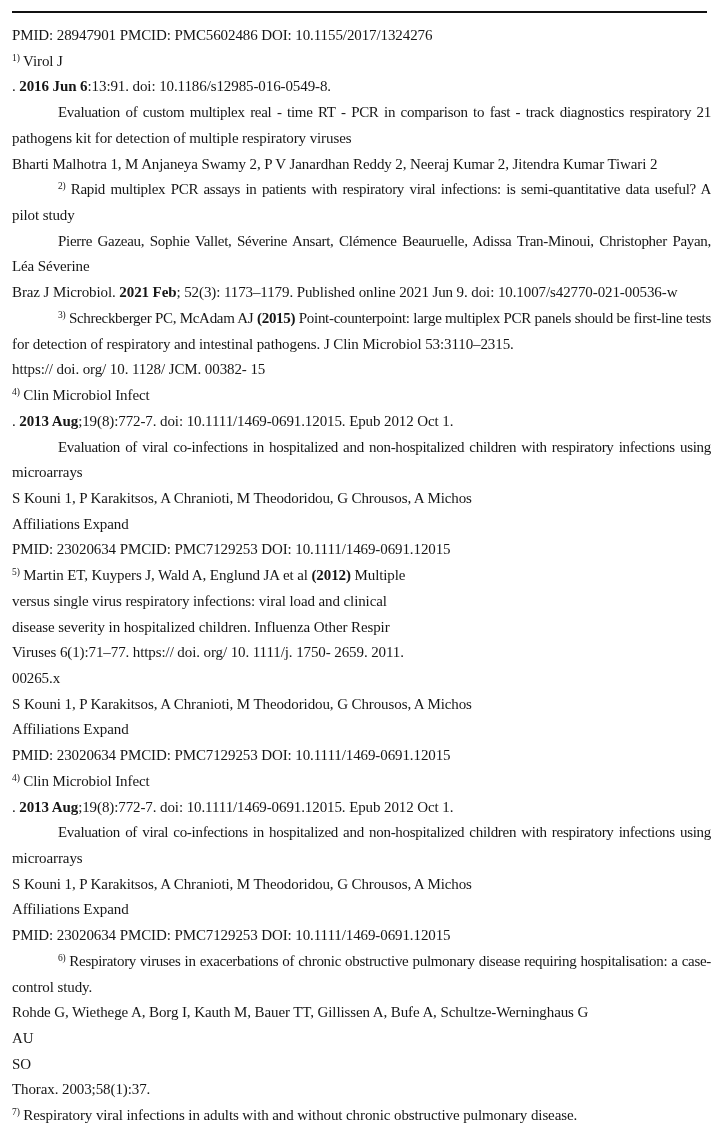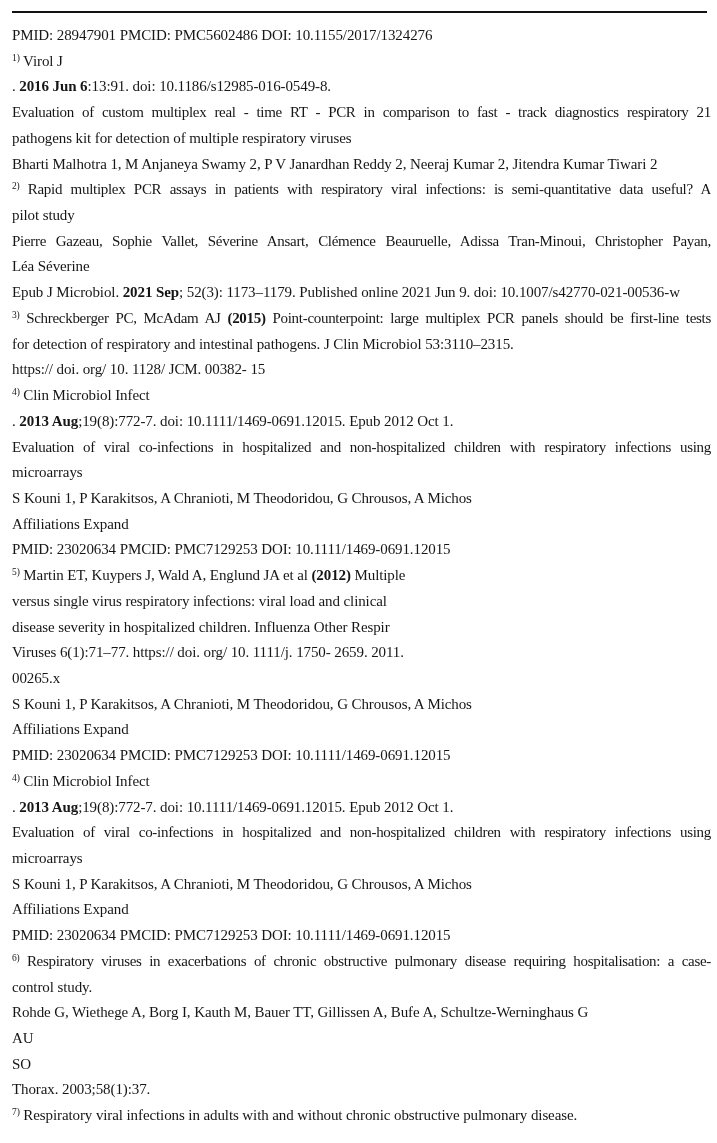--- a/index.html
+++ b/index.html
@@ -33,20 +33,21 @@
     height: 25.72px;
     overflow: hidden;
     white-space: nowrap;
     letter-spacing: -0.1px;
   }
   .line.fill {
     white-space: normal;
     text-align: justify;
     text-align-last: justify;
     letter-spacing: -0.3px;
+    margin-left: 46px;
   }
   .b { font-weight: bold; }
   .i { }
   .sup {
     font-size: 9.5px;
     vertical-align: 5px;
     line-height: 0;
   }
 </style>
 </head>
@@ -58,21 +59,21 @@
       <div class="line"><span>PMID: 28947901 PMCID: PMC5602486 DOI: 10.1155/2017/1324276</span></div>
       <div class="line"><span class="sup">1)</span><span> Virol J</span></div>
       <div class="line"><span>. </span><span class="b">2016 Jun 6</span><span>:</span><span class="i">13</span><span>:91. doi: 10.1186/s12985-016-0549-8.</span></div>
       <div class="line fill"><span>Evaluation of custom multiplex real - time RT - PCR in comparison to fast - track diagnostics respiratory 21</span></div>
       <div class="line"><span>pathogens kit for detection of multiple respiratory viruses</span></div>
       <div class="line"><span>Bharti Malhotra 1, M Anjaneya Swamy 2, P V Janardhan Reddy 2, Neeraj Kumar 2, Jitendra Kumar Tiwari 2</span></div>
       <div class="line fill"><span class="sup">2)</span><span> Rapid multiplex PCR assays in patients with respiratory viral infections: is semi-quantitative data useful? A</span></div>
       <div class="line"><span>pilot study</span></div>
       <div class="line fill"><span>Pierre Gazeau, Sophie Vallet, Séverine Ansart, Clémence Beauruelle, Adissa Tran-Minoui, Christopher Payan,</span></div>
       <div class="line"><span>Léa Séverine</span></div>
-      <div class="line"><span class="i">Epub J Microbiol</span><span>. </span><span class="b">2021 Sep</span><span>; </span><span class="i">52</span><span>(3): 1173–1179. Published online 2021 Jun 9. doi: 10.1007/s42770-021-00536-w</span></div>
+      <div class="line"><span class="i">Braz J Microbiol</span><span>. </span><span class="b">2021 Feb</span><span>; </span><span class="i">52</span><span>(3): 1173–1179. Published online 2021 Jun 9. doi: 10.1007/s42770-021-00536-w</span></div>
       <div class="line fill"><span class="sup">3)</span><span> Schreckberger PC, McAdam AJ </span><span class="b">(2015)</span><span> Point-counterpoint: large multiplex PCR panels should be first-line tests</span></div>
       <div class="line"><span>for detection of respiratory and intestinal pathogens. </span><span class="i">J Clin Microbiol 53</span><span>:3110–2315.</span></div>
       <div class="line"><span>https:// doi. org/ 10. 1128/ JCM. 00382- 15</span></div>
       <div class="line"><span class="sup">4)</span><span> Clin Microbiol Infect</span></div>
       <div class="line"><span>. </span><span class="b">2013 Aug</span><span>;</span><span class="i">19</span><span>(8):772-7. doi: 10.1111/1469-0691.12015. Epub 2012 Oct 1.</span></div>
       <div class="line fill"><span>Evaluation of viral co-infections in hospitalized and non-hospitalized children with respiratory infections using</span></div>
       <div class="line"><span>microarrays</span></div>
       <div class="line"><span>S Kouni 1, </span><span class="i">P Karakitsos</span><span>, A Chranioti, M Theodoridou, G Chrousos, A Michos</span></div>
       <div class="line"><span>Affiliations Expand</span></div>
       <div class="line"><span>PMID: 23020634 PMCID: PMC7129253 DOI: 10.1111/1469-0691.12015</span></div>

